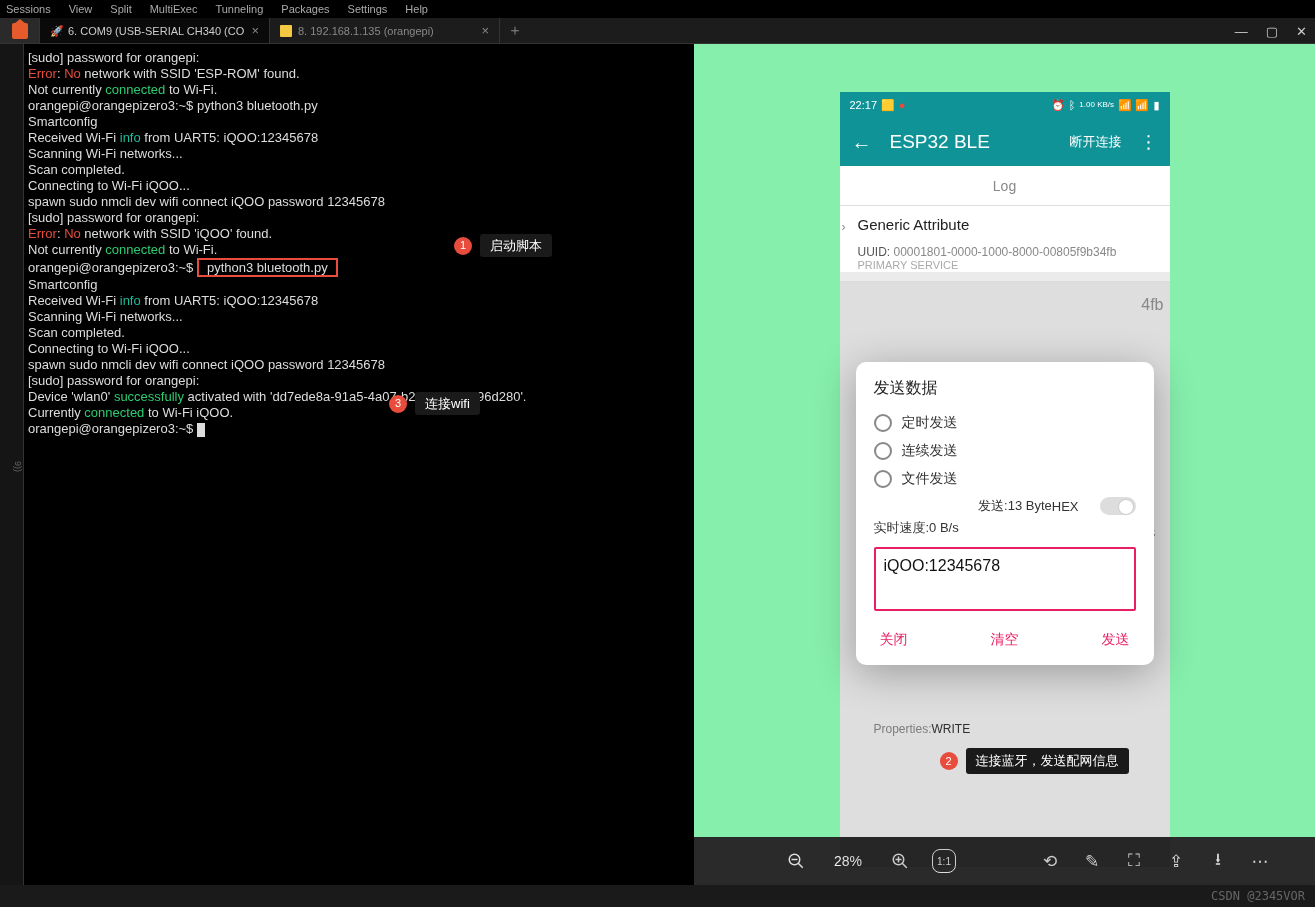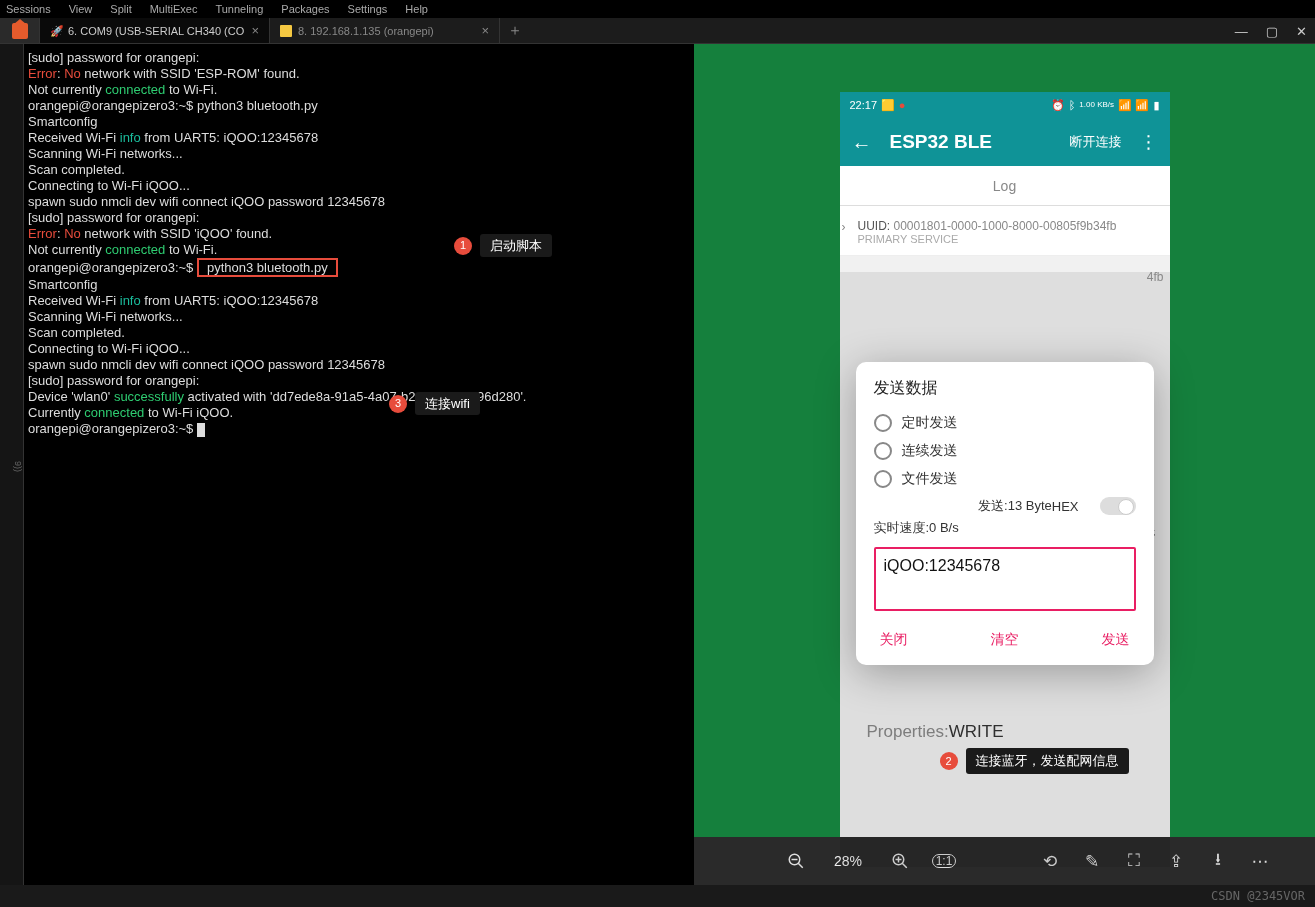--- a/index.html
+++ b/index.html
@@ -22,56 +22,56 @@
 .terminal{flex:0 0 670px;background:#000;font-family:Consolas,"Courier New",monospace;font-size:13px;line-height:15px;color:#ddd;padding:6px 4px;white-space:pre;position:relative;overflow:hidden}
 .terminal .err{color:#e74c3c}
 .terminal .num{color:#e74c3c}
 .terminal .grn{color:#2ecc71}
 .terminal .cyn{color:#1abc9c}
 .terminal .redbox{border:2px solid #e74c3c;padding:0 8px;display:inline-block}
 .terminal .cursor{display:inline-block;width:8px;height:14px;background:#ddd;vertical-align:middle}
 .annot{position:absolute;display:flex;align-items:center;gap:8px;z-index:5}
 .annot .badge{width:18px;height:18px;border-radius:50%;background:#e74c3c;color:#fff;font-size:11px;display:flex;align-items:center;justify-content:center}
 .annot .lbl{background:#1a1a1a;color:#fff;padding:4px 10px;border-radius:3px;font-size:13px}
-.previewpane{flex:1;background:#15803d;position:relative;display:flex;flex-direction:column}
+.previewpane{flex:1;background:#86efac;position:relative;display:flex;flex-direction:column}
 .phonewrap{flex:1;display:flex;align-items:flex-start;justify-content:center;padding-top:0;overflow:hidden}
 .phone{width:330px;background:#f1f1f1;position:relative;height:775px;margin-top:48px}
 .statusbar{height:26px;background:#0f9397;color:#fff;display:flex;align-items:center;justify-content:space-between;padding:0 10px;font-size:11px}
 .statusbar .sicons{display:flex;gap:4px;align-items:center}
 .appbar{height:48px;background:#0f9397;color:#fff;display:flex;align-items:center;padding:0 12px;gap:18px}
 .appbar .back{font-size:20px;cursor:pointer}
-.appbar .title{font-size:19px;font-weight:700;flex:1}
+.appbar .title{font-size:19px;font-weight:400;flex:1}
 .appbar .disc{font-size:13px}
 .appbar .more{font-size:18px;cursor:pointer}
 .tabs{height:40px;background:#fff;display:flex;border-bottom:1px solid #ddd}
 .tabs .t{flex:1;display:flex;align-items:center;justify-content:center;font-size:14px;color:#888;position:relative}
 .tabs .t.act{color:#0f9397}
 .tabs .t.act::after{content:"";position:absolute;bottom:0;left:35%;right:35%;height:3px;background:#0f9397}
 .svcblock{background:#fff;padding:10px 18px;border-bottom:1px solid #eee;position:relative}
 .svcblock .chev{position:absolute;left:2px;top:14px;color:#888;font-size:12px}
 .svcblock .name{font-size:15px;color:#222}
-.svcblock .uuid{font-size:12px;color:#888;margin-top:3px}
+.svcblock .uuid{font-size:12px;color:#888;margin-top:12px}
 .svcblock .uuid b{color:#555;font-weight:normal}
 .svcblock .pri{font-size:11px;color:#aaa}
-.partial{background:#fff;padding:10px 18px;color:#888;font-size:12px;height:42px;overflow:hidden;position:relative}
+.partial{background:#fff;padding:10px 18px;color:#888;font-size:16px;height:42px;overflow:hidden;position:relative}
 .dialog{position:absolute;top:270px;left:50%;transform:translateX(-50%);width:298px;background:#fff;border-radius:10px;box-shadow:0 8px 40px rgba(0,0,0,.3);padding:16px 18px;z-index:10}
 .dialog h3{font-size:16px;color:#222;margin-bottom:10px;font-weight:400}
 .radio{display:flex;align-items:center;gap:10px;padding:5px 0;font-size:14px;color:#333}
 .radio .rdot{width:18px;height:18px;border:2px solid #888;border-radius:50%;display:flex;align-items:center;justify-content:center}
 .radio.sel .rdot{border-color:#0f9397}
 .radio.sel .rdot::after{content:"";width:10px;height:10px;background:#0f9397;border-radius:50%}
 .dmeta{display:flex;justify-content:flex-end;align-items:center;margin-top:4px;font-size:13px;color:#333}
 .hextoggle{display:flex;align-items:center;gap:21px;font-size:13px}
 .toggle{width:36px;height:18px;background:#ddd;border-radius:10px;position:relative}
 .toggle::after{content:"";position:absolute;right:2px;top:2px;width:14px;height:14px;background:#fff;border-radius:50%;border:1px solid #ccc}
 .dspeed{font-size:13px;color:#333;margin-top:4px}
 .dinput{margin-top:10px;border:2px solid #e91e63;border-radius:2px;padding:8px;height:64px;font-size:16px;color:#111}
 .dbtns{display:flex;justify-content:space-between;margin-top:20px;padding:0 6px}
 .dbtns span{color:#e91e63;font-size:14px;cursor:pointer}
-.propsline{position:absolute;top:630px;left:27px;font-size:17px;color:#888}
+.propsline{position:absolute;top:630px;left:34px;font-size:12px;color:#888}
 .dlicon{position:absolute;right:14px;top:425px;color:#555;font-size:18px}
 .grayarea{position:absolute;top:180px;left:0;right:0;bottom:0;background:rgba(0,0,0,.08);z-index:5}
 .bottombar{height:48px;background:#2a2a2a;display:flex;align-items:center;justify-content:flex-start;padding:0 14px;gap:22px;color:#ccc;position:absolute;bottom:22px;left:694px;right:0}
 .bottombar .sp{flex:0 0 56px}
 .bottombar .bicon{width:20px;height:20px;display:flex;align-items:center;justify-content:center;font-size:17px;cursor:pointer;color:#ddd}
 .bottombar .zoom{font-size:14px;color:#eee;min-width:40px;text-align:center}
 .watermark{position:absolute;bottom:4px;right:10px;color:#666;font-size:12px;font-family:Consolas,monospace}
 .winctrl{position:absolute;top:24px;right:8px;display:flex;gap:18px;color:#ccc;font-size:13px;z-index:20}
 .winctrl span{cursor:pointer}
 </style>
@@ -171,20 +171,21 @@
         <span class="back">←</span>
         <span class="title">ESP32 BLE</span>
         <span class="disc">断开连接</span>
         <span class="more">⋮</span>
       </div>
       <div class="tabs">
         <div class="t">Log</div>
       </div>
       <div class="svcblock">
         <span class="chev">›</span>
+        <div class="name">Generic Attribute</div>
         <div class="uuid"><b>UUID: </b><span>00001801-0000-1000-8000-00805f9b34fb</span></div>
         <div class="pri">PRIMARY SERVICE</div>
       </div>
       <div class="grayarea"></div>
       <div class="partial" style="position:relative;z-index:6;background:transparent">
         <span style="position:absolute;right:6px;top:14px;color:#888">4fb</span>
       </div>
       <span class="dlicon">⭳</span>
       <div class="propsline"><span>Properties:</span><span style="color:#333">WRITE</span></div>
 
@@ -238,21 +239,21 @@
     </div>
   <div class="zoom">28%</div>
   <div class="bicon">
       <svg width="18" height="18" viewBox="0 0 24 24" fill="none" stroke="#ddd" stroke-width="2">
         <circle cx="10" cy="10" r="7"></circle>
         <line x1="15" y1="15" x2="21" y2="21"></line>
         <line x1="6" y1="10" x2="14" y2="10"></line>
         <line x1="10" y1="6" x2="10" y2="14"></line>
       </svg>
     </div>
-  <div class="bicon" style="border:1px solid #ddd;border-radius:8px;font-size:12px;width:24px;height:14px">1:1</div>
+  <div class="bicon" style="border:1px solid #ddd;border-radius:8px;font-size:10px;width:24px;height:24px">1:1</div>
   <div style="flex:0 0 40px"></div>
   <div class="bicon">⟲</div>
   <div class="bicon">✎</div>
   <div class="bicon">⛶</div>
   <div class="bicon">⇪</div>
   <div class="bicon">⭳</div>
   <div class="bicon">⋯</div>
 </div>
 
 <div class="watermark">CSDN @2345VOR</div>

